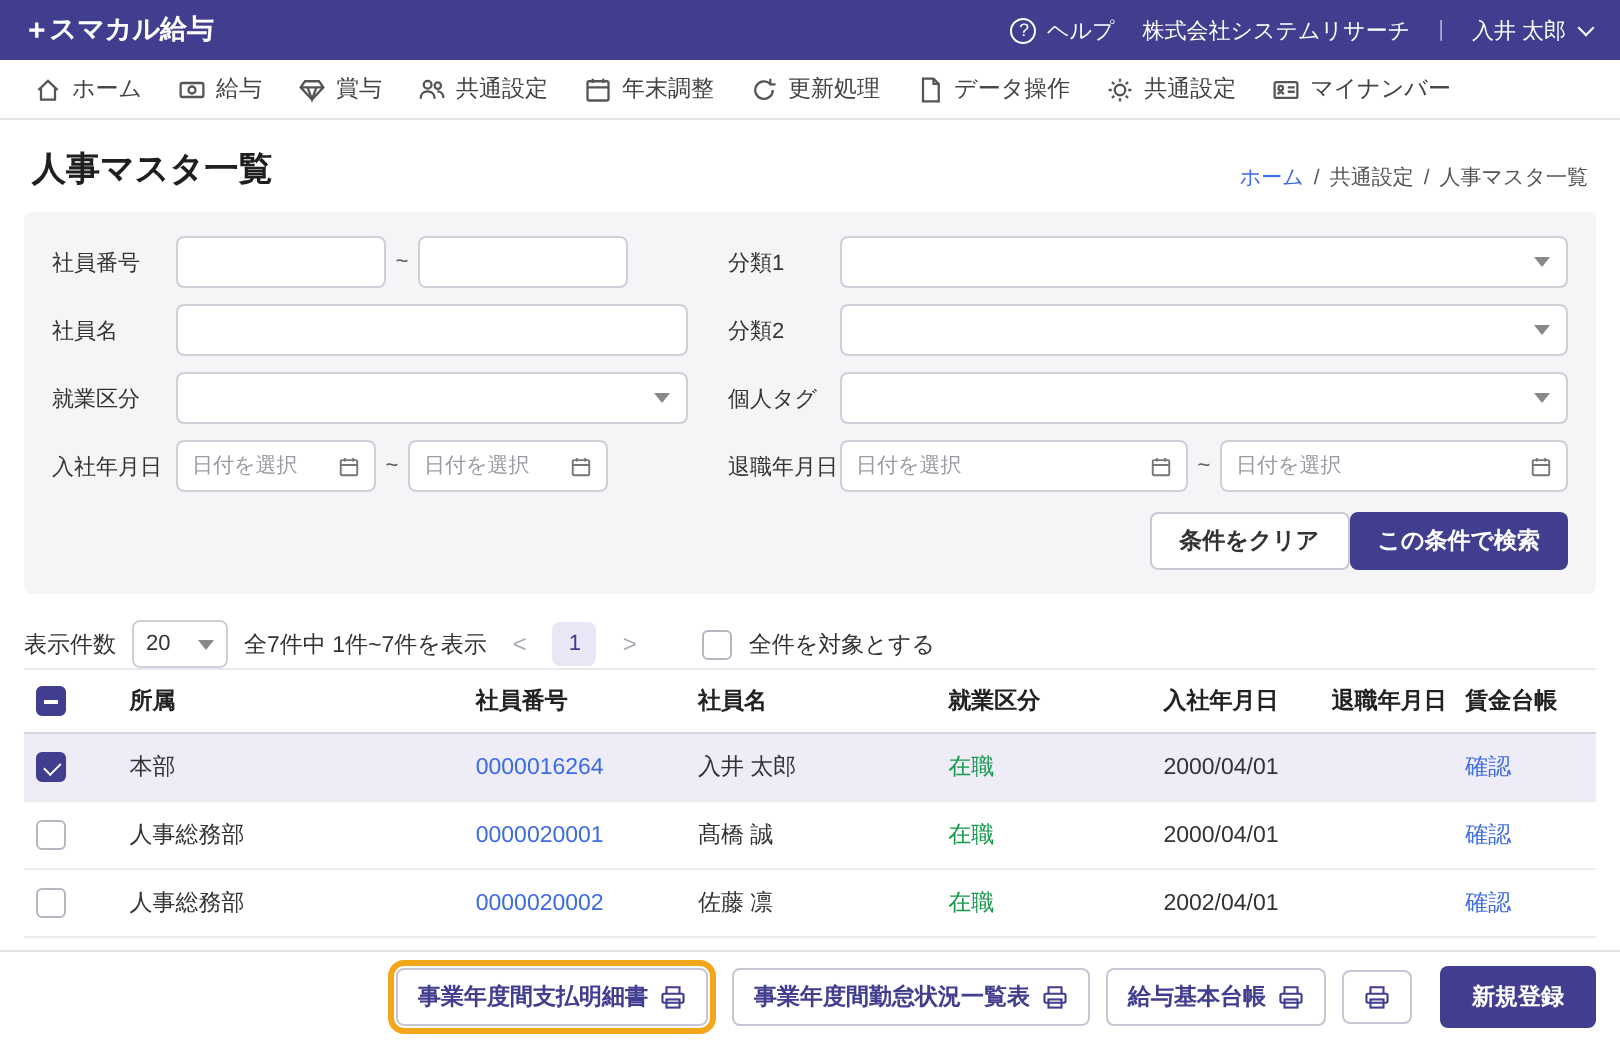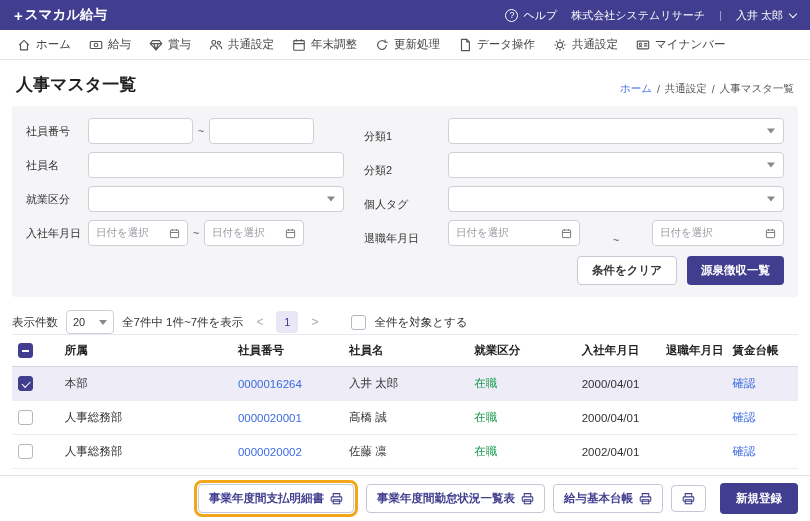--- a/index.html
+++ b/index.html
@@ -38,38 +38,38 @@
   .main { display:flex; padding:0 12px; gap:10px; }
   .side { width:104px; flex:none; padding-top:2px; }
   .side-item { font-size:11.5px; padding:6px 10px; border-left:3px solid transparent; color:#333; cursor:pointer; }
   .side-item.selected { color:#413d8f; border-left-color:#413d8f; font-weight:bold; }
   .right-col { flex:1; min-width:0; }
 
   
   .filter-panel { background:#f5f5f8; border-radius:4px; padding:12px 14px; }
   .frow { display:flex; align-items:center; margin-bottom:8px; }
   .lgroup { width:338px; flex:none; display:flex; align-items:center; }
-  .rgroup { flex:1; display:flex; align-items:flex-end;gap:28px; }
+  .rgroup { flex:1; display:flex; align-items:center; }
   .flabel { width:62px; flex:none; font-size:11px; color:#333; }
   .rlabel { width:56px; flex:none; font-size:11px; color:#333; }
   .tin { height:26px; background:#fff; border:1px solid #cfcfd8; border-radius:4px; font-size:11px; padding:0 6px; outline:none; }
   .in-s { width:105px; }
   .fill-field { flex:1; margin-right:20px; }
   .tilde { width:16px; text-align:center; color:#555; font-size:11px; flex:none; }
   .sel { position:relative; background:#fff; border:1px solid #cfcfd8; border-radius:4px; height:26px;
     display:flex; align-items:center; padding:0 20px 0 7px; cursor:pointer; }
   .sel-wide { flex:1; }
   .caret { position:absolute; right:8px; top:50%; transform:translateY(-50%); width:0; height:0;
     border-left:4px solid transparent; border-right:4px solid transparent; border-top:5px solid #888; }
   .date-in { height:26px; background:#fff; border:1px solid #cfcfd8; border-radius:4px;
     display:flex; align-items:center; justify-content:space-between; padding:0 7px; cursor:pointer; }
   .date-in .ph { color:#9a9aa5; font-size:10.5px; }
   .dw { width:100px; flex:none; }
   .df { flex:1; }
-  .filter-actions { display:flex; justify-content:flex-end; gap:10px; margin-top:10px; }
+  .filter-actions { display:flex; justify-content:flex-end; margin-top:10px; }
   .btn-clear { background:#fff; border:1px solid #c9c9d3; border-radius:4px; padding:6px 14px;
     font-size:11.5px; color:#333; font-weight:bold; cursor:pointer; }
   .btn-search { background:#413d8f; color:#fff; border:none; border-radius:4px; padding:6px 14px;
     font-size:11.5px; font-weight:bold; cursor:pointer; }
 
   
   .list-controls { display:flex; align-items:center; margin-top:13px; font-size:11.5px; gap:8px; }
   .mini-sel { width:48px; height:24px; background:#fff; border:1px solid #cfcfd8; border-radius:4px;
     display:flex; align-items:center; justify-content:space-between; padding:0 6px; font-size:11px; cursor:pointer; position:relative; }
   .mini-sel .caret { position:static; transform:none; }
@@ -287,21 +287,21 @@
               <span class="ph">日付を選択</span>
               <svg width="11" height="11" viewBox="0 0 16 16" fill="none" stroke="#777" stroke-width="1.4">
                   <rect x="2" y="3" width="12" height="11" rx="1"></rect>
                   <path d="M5 1.5 V4 M11 1.5 V4 M2 6.5 H14"></path>
                 </svg>
             </div>
           </div>
         </div>
         <div class="filter-actions">
           <button class="btn-clear">条件をクリア</button>
-          <button class="btn-search">源泉徴収一覧</button>
+          <button class="btn-search">この条件で検索</button>
         </div>
       </div>
 
       <div class="list-controls">
         <span>表示件数</span>
         <div class="mini-sel">
           <span>20</span>
           <span class="caret"></span>
         </div>
         <span>全7件中 1件~7件を表示</span>

